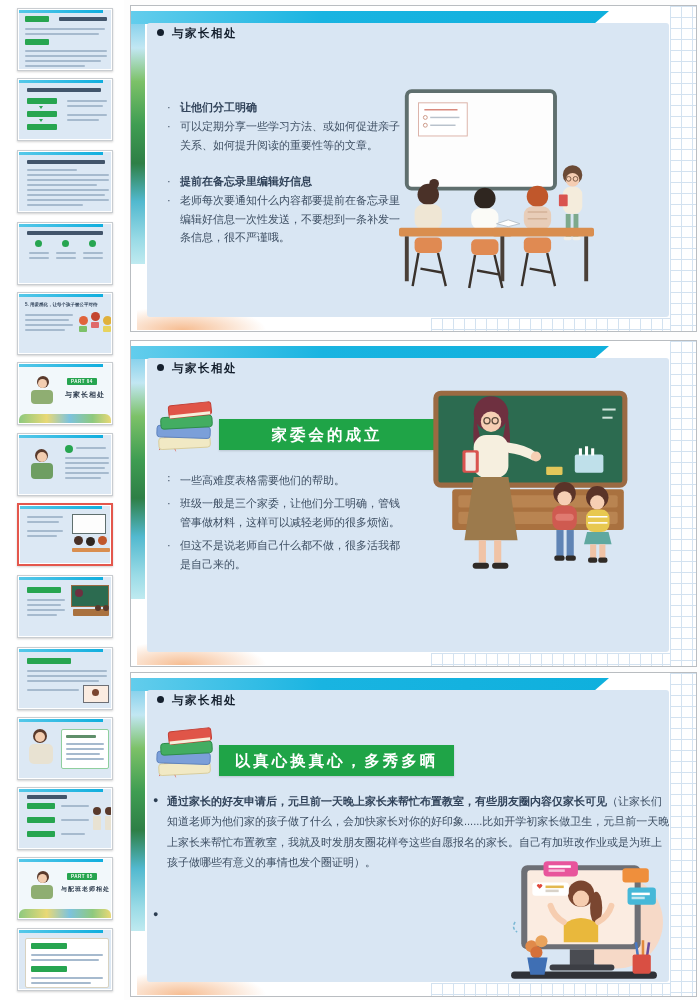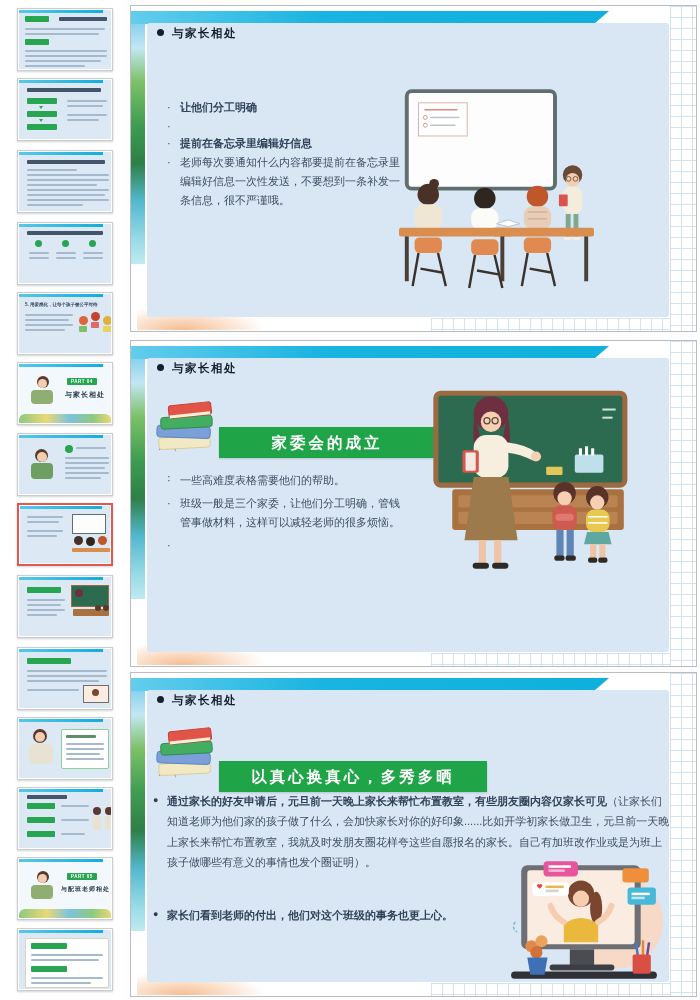--- a/index.html
+++ b/index.html
@@ -293,21 +293,21 @@
 
     <div class="hdr">
       <span class="dot"></span><span>与家长相处</span>
     </div>
 
     <div class="blist" style="left:36px;top:92px;width:236px">
       <div class="brow">
         <span class="mk">·</span><b>让他们分工明确</b>
       </div>
       <div class="brow">
-        <span class="mk">·</span>
+        <span class="mk">·</span><span>可以定期分享一些学习方法、或如何促进亲子关系、如何提升阅读的重要性等的文章。</span>
       </div>
       <div class="gsp"></div>
       <div class="brow">
         <span class="mk">·</span><b>提前在备忘录里编辑好信息</b>
       </div>
       <div class="brow">
         <span class="mk">·</span><span>老师每次要通知什么内容都要提前在备忘录里编辑好信息一次性发送，不要想到一条补发一条信息，很不严谨哦。</span>
       </div>
     </div>
 
@@ -363,21 +363,21 @@
     <div class="grid grid-bottom"></div>
     <div class="ribbon"></div>
     <div class="scenery"></div>
     <div class="blob"></div>
     <div class="panel"></div>
 
     <div class="hdr">
       <span class="dot"></span><span>与家长相处</span>
     </div>
 
-    <div class="banner" style="left:88px;top:86px;width:216px"><span>家委会的成立</span></div>
+    <div class="banner" style="left:88px;top:78px;width:216px"><span>家委会的成立</span></div>
 
     <svg class="books" style="left:24px;top:58px" viewBox="0 0 64 58">
       <path d="M14 28 L4 52 L16 44 L22 54 Z" fill="#e04537"></path>
       <rect x="4" y="38" width="53" height="12" rx="3" fill="#f1e9c4" stroke="#d8cd9b" stroke-width="1" transform="rotate(-3 30 44)"></rect>
       <rect x="2" y="27" width="55" height="12" rx="3" fill="#7b9fd9" stroke="#5d82bd" stroke-width="1" transform="rotate(2 30 33)"></rect>
       <rect x="6" y="17" width="53" height="12" rx="3" fill="#43ad62" stroke="#2c8c4a" stroke-width="1" transform="rotate(-3 32 23)"></rect>
       <rect x="14" y="4" width="44" height="13" rx="3" fill="#e05548" stroke="#c23d33" stroke-width="1" transform="rotate(-6 36 10)"></rect>
       <rect x="15" y="14" width="42" height="3" fill="#f6efda" transform="rotate(-6 36 15)"></rect>
     </svg>
 
@@ -385,21 +385,21 @@
       <div class="brow" style="margin-bottom:4px">
         <span class="mk">·</span>
       </div>
       <div class="brow" style="margin-bottom:4px">
         <span class="mk">·</span><span>一些高难度表格需要他们的帮助。</span>
       </div>
       <div class="brow" style="margin-bottom:4px">
         <span class="mk">·</span><span>班级一般是三个家委，让他们分工明确，管钱管事做材料，这样可以减轻老师的很多烦恼。</span>
       </div>
       <div class="brow">
-        <span class="mk">·</span>
+        <span class="mk">·</span><span>但这不是说老师自己什么都不做，很多活我都是自己来的。</span>
       </div>
     </div>
 
     <svg class="illu" style="left:262px;top:46px" width="240" height="235" viewBox="0 0 235 230">
       <rect x="42" y="6" width="185" height="90" rx="5" fill="#2c6b50" stroke="#9b6a42" stroke-width="5"></rect>
       <rect x="150" y="78" width="16" height="8" rx="1" fill="#e3c75a"></rect>
       <rect x="178" y="66" width="28" height="18" rx="2" fill="#bfe0ea"></rect>
       <rect x="182" y="60" width="3" height="7" fill="#fff"></rect>
       <rect x="188" y="58" width="3" height="9" fill="#fff"></rect>
       <rect x="194" y="60" width="3" height="7" fill="#fff"></rect>
@@ -454,37 +454,37 @@
     <div class="grid grid-bottom"></div>
     <div class="ribbon"></div>
     <div class="scenery"></div>
     <div class="blob"></div>
     <div class="panel"></div>
 
     <div class="hdr">
       <span class="dot"></span><span>与家长相处</span>
     </div>
 
-    <div class="banner" style="left:88px;top:88px;width:268px"><span>以真心换真心，多秀多晒</span></div>
+    <div class="banner" style="left:88px;top:72px;width:235px"><span>以真心换真心，多秀多晒</span></div>
 
     <svg class="books" style="left:24px;top:52px" viewBox="0 0 64 58">
       <path d="M14 28 L4 52 L16 44 L22 54 Z" fill="#e04537"></path>
       <rect x="4" y="38" width="53" height="12" rx="3" fill="#f1e9c4" stroke="#d8cd9b" stroke-width="1" transform="rotate(-3 30 44)"></rect>
       <rect x="2" y="27" width="55" height="12" rx="3" fill="#7b9fd9" stroke="#5d82bd" stroke-width="1" transform="rotate(2 30 33)"></rect>
       <rect x="6" y="17" width="53" height="12" rx="3" fill="#43ad62" stroke="#2c8c4a" stroke-width="1" transform="rotate(-3 32 23)"></rect>
       <rect x="14" y="4" width="44" height="13" rx="3" fill="#e05548" stroke="#c23d33" stroke-width="1" transform="rotate(-6 36 10)"></rect>
       <rect x="15" y="14" width="42" height="3" fill="#f6efda" transform="rotate(-6 36 15)"></rect>
     </svg>
 
     <div class="s3text" style="top:118px;width:505px">
       <span class="bmk">●</span><b>通过家长的好友申请后，元旦前一天晚上家长来帮忙布置教室，有些朋友圈内容仅家长可见</b><span class="rest">（让家长们知道老师为他们家的孩子做了什么，会加快家长对你的好印象......比如开学初家长做卫生，元旦前一天晚上家长来帮忙布置教室，我就及时发朋友圈花样夸这些自愿报名的家长。自己有加班改作业或是为班上孩子做哪些有意义的事情也发个圈证明）。</span>
     </div>
 
     <div class="s3text" style="top:232px;width:505px">
-      <span class="bmk">●</span><b>家长们看到老师的付出，他们对这个班级的事务也更上心。</b>
+      <span class="bmk">●</span>
     </div>
 
     <svg class="illu" style="left:372px;top:188px" width="162" height="122" viewBox="0 0 160 120">
       <circle cx="112" cy="60" r="46" fill="#f6d9c7"></circle>
       <path d="M12 60 Q8 66 14 70" stroke="#7ab8d4" stroke-width="1.5" fill="none" stroke-dasharray="3 2"></path>
       <rect x="18" y="4" width="118" height="83" rx="6" fill="#6d6f75"></rect>
       <rect x="24" y="9" width="106" height="73" rx="3" fill="#fbece1"></rect>
 
       <circle cx="77" cy="32" r="13" fill="#7a4630"></circle>
       <ellipse cx="92" cy="46" rx="6" ry="16" fill="#7a4630"></ellipse>

